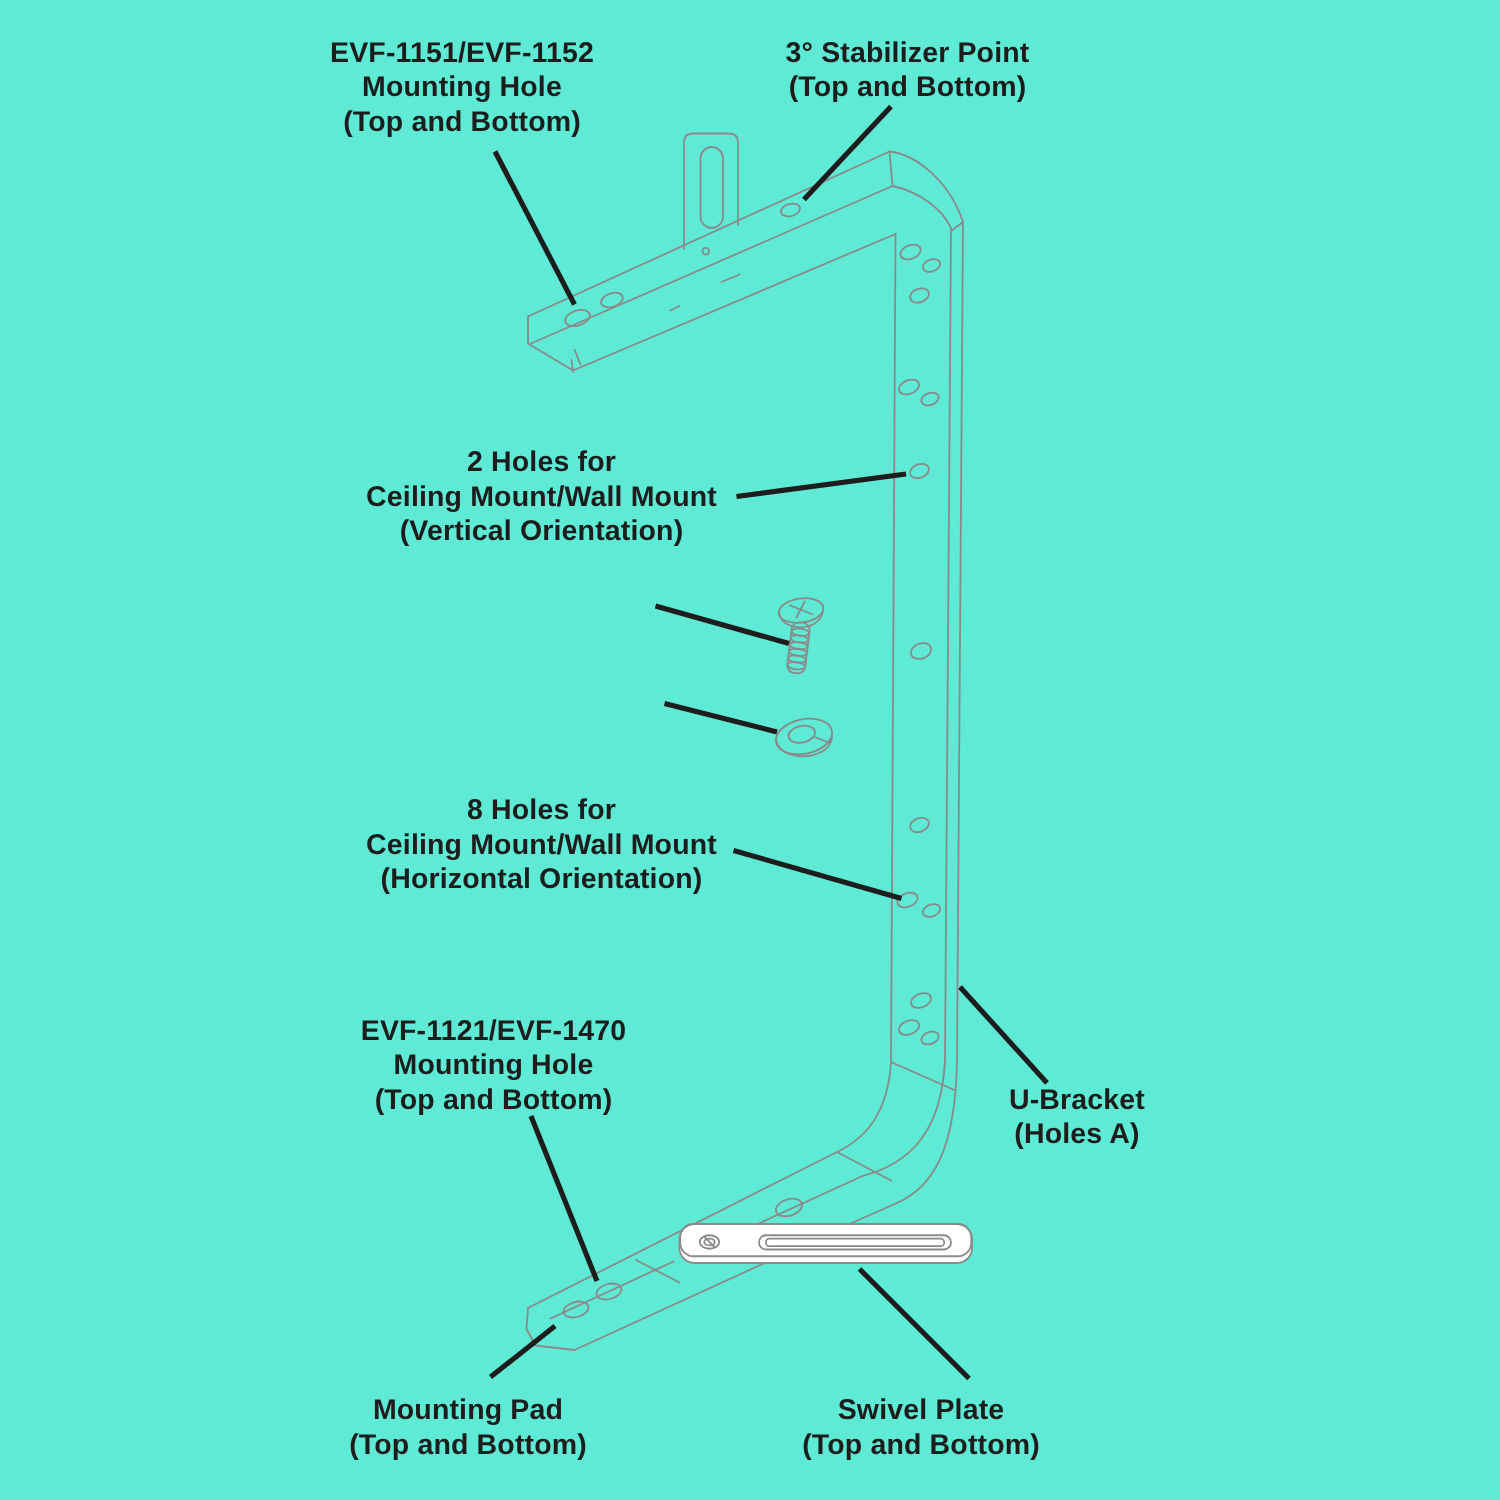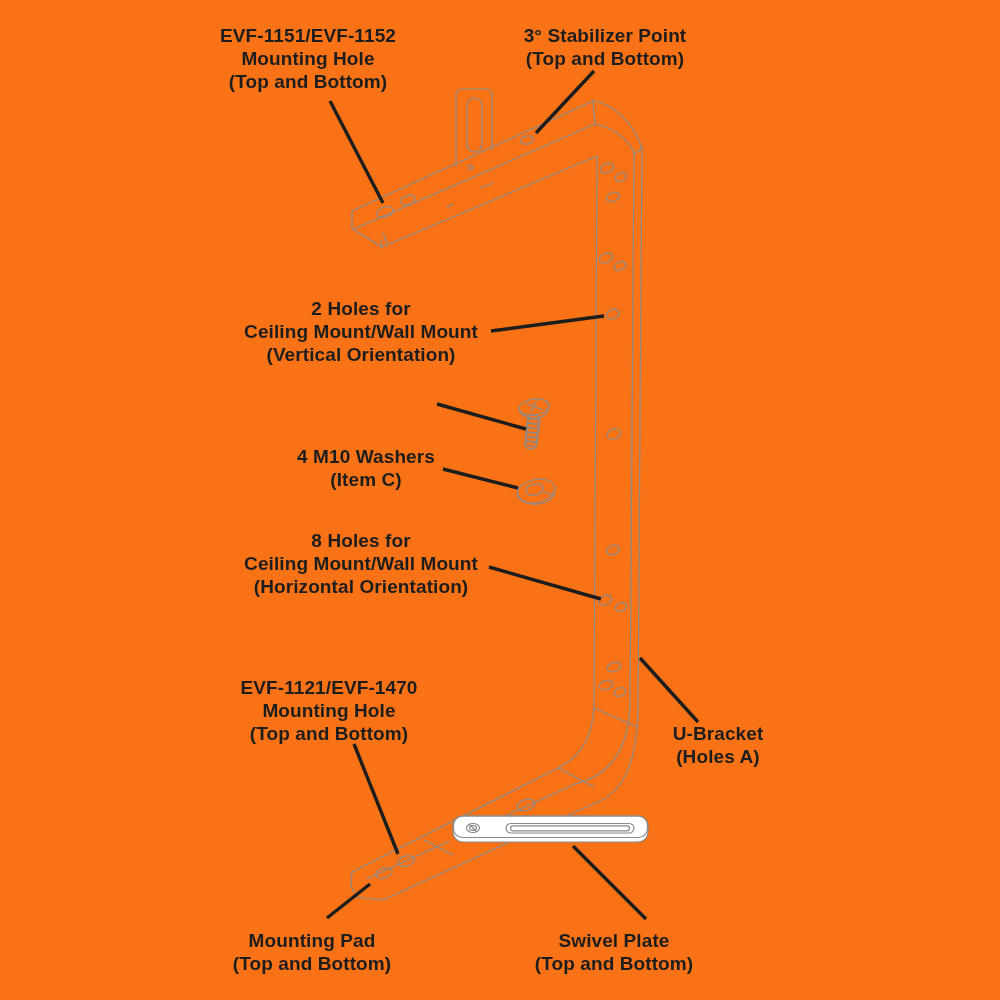--- a/index.html
+++ b/index.html
@@ -1,17 +1,17 @@
 <!DOCTYPE html>
 <html><head>
 <meta charset="utf-8">
 <style>
   html,body{margin:0;padding:0;background:#fff;}
   .canvas{
-    position:relative;width:1000px;height:1000px;background:#f97316;
+    position:relative;width:1000px;height:1000px;background:#5eead4;
     font-family:"Liberation Sans",sans-serif;overflow:hidden;
   }
   .canvas svg{position:absolute;left:0;top:0;}
   .lbl{
     position:absolute;transform:translateX(-50%);
     text-align:center;font-weight:bold;font-size:19px;line-height:23px;
     color:#1d1d1d;white-space:pre-line;letter-spacing:0.1px;
   }
 </style>
 </head>
@@ -135,22 +135,20 @@
 </svg>
 
 <div class="lbl" style="left:308px;top:24px">EVF-1151/EVF-1152
 Mounting Hole
 (Top and Bottom)</div>
 <div class="lbl" style="left:605px;top:24px">3° Stabilizer Point
 (Top and Bottom)</div>
 <div class="lbl" style="left:361px;top:297px">2 Holes for
 Ceiling Mount/Wall Mount
 (Vertical Orientation)</div>
-<div class="lbl" style="left:366px;top:445px">4 M10 Washers
-(Item C)</div>
 <div class="lbl" style="left:361px;top:529px">8 Holes for
 Ceiling Mount/Wall Mount
 (Horizontal Orientation)</div>
 <div class="lbl" style="left:329px;top:676px">EVF-1121/EVF-1470
 Mounting Hole
 (Top and Bottom)</div>
 <div class="lbl" style="left:718px;top:722px">U-Bracket
 (Holes A)</div>
 <div class="lbl" style="left:312px;top:929px">Mounting Pad
 (Top and Bottom)</div>

